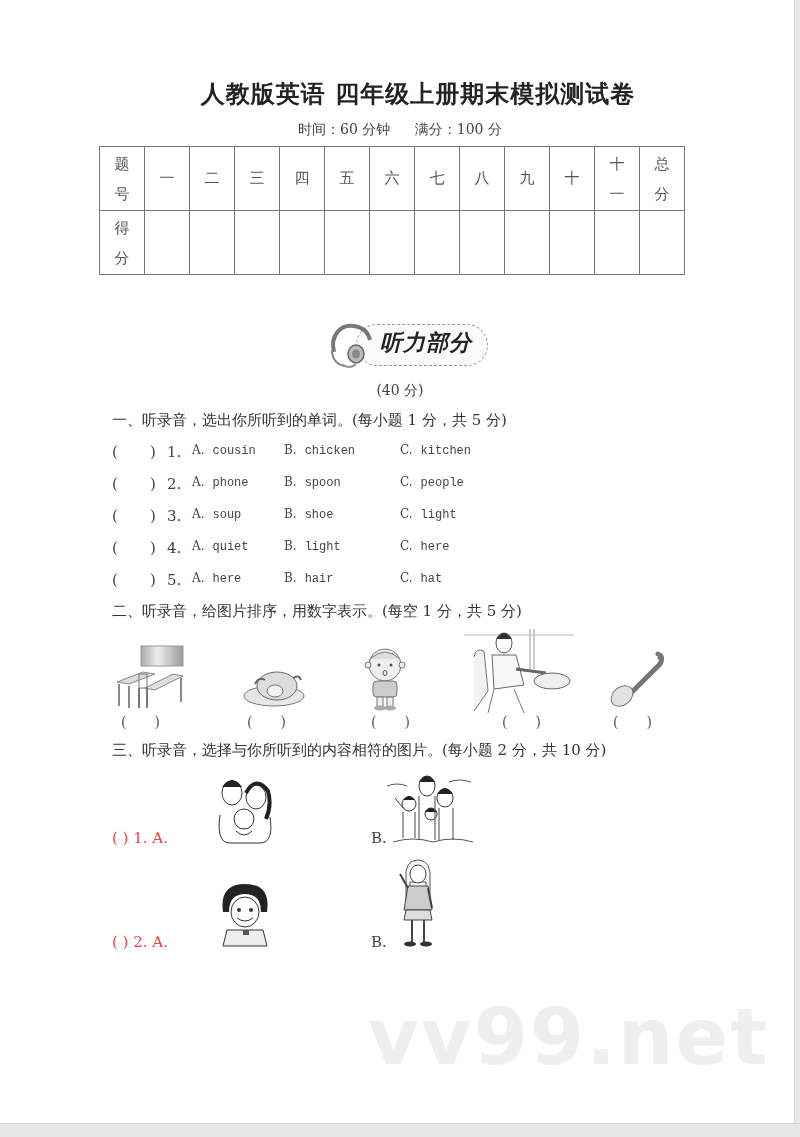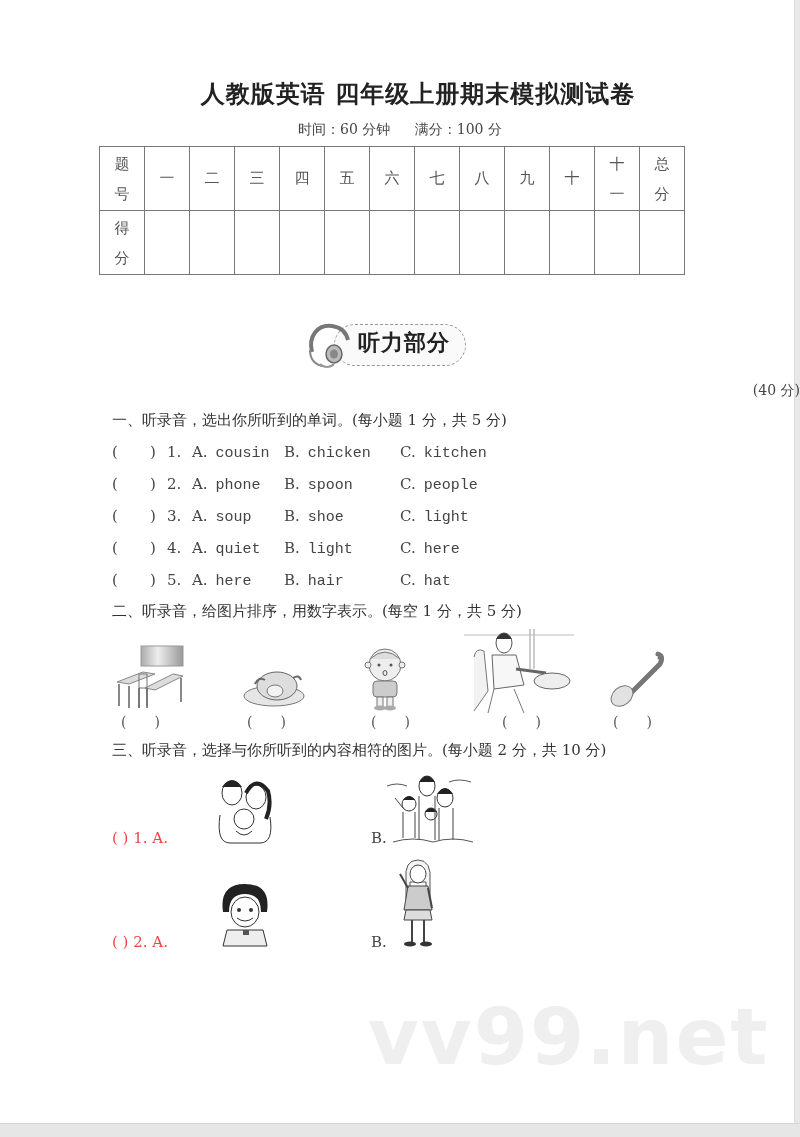--- a/index.html
+++ b/index.html
@@ -17,36 +17,36 @@
   .subtitle { position: absolute; left: 0; width: 800px; top: 121px; text-align: center; font-size: 14px; color: #444; }
   .subtitle span { margin: 0 10px; }
 
   table.score { position: absolute; left: 99px; top: 146px; border-collapse: collapse; }
   table.score td { border: 1.5px solid #777; width: 44px; text-align: center; font-size: 15px; color: #555; padding: 0; }
   table.score tr.r1 td { height: 63px; }
   table.score tr.r2 td { height: 63px; }
   table.score td.head { width: 44px; line-height: 30px; }
   .stack { display: inline-block; line-height: 30px; }
 
-  .banner { position: absolute; left: 304px; top: 318px; width: 160px; height: 56px; }
+  .banner { position: absolute; left: 326px; top: 318px; width: 160px; height: 56px; font-style: italic; }
   .banner .cloud { position: absolute; left: 30px; top: 6px; width: 130px; height: 40px;
     border: 1.5px dashed #999; border-radius: 22px; background: #fafafa; }
   .banner .label { position: absolute; left: 40px; top: 10px; width: 120px; text-align: center;
     font-family: "DejaVu Sans", sans-serif; font-weight: bold; font-size: 22px; color: #222; letter-spacing: 1px; }
   .banner svg { position: absolute; left: 0; top: 0; }
 
-  .points { position: absolute; left: 0; width: 800px; top: 382px; text-align: right; font-size: 14px; color: #444; }
+  .points { position: absolute; left: 0; width: 800px; top: 382px; text-align: center; font-size: 14px; color: #444; }
 
   .section-heading { position: absolute; left: 112px; font-size: 15px; color: #333; white-space: nowrap; }
 
   .q-row { position: absolute; left: 112px; height: 22px; font-size: 15px; color: #444; white-space: nowrap; }
   .q-row .paren-open { position: absolute; left: 0; }
   .q-row .paren-close { position: absolute; left: 38px; }
   .q-row .num { position: absolute; left: 55px; font-family: "DejaVu Serif", serif; }
-  .q-row .opt { position: absolute; font-family: "Liberation Mono", "DejaVu Sans Mono", monospace; font-size: 15px; }
+  .q-row .opt { position: absolute; font-family: "Liberation Mono", "DejaVu Sans Mono", monospace; font-size: 12px; }
   .q-row .opt .letter { font-family: "DejaVu Serif", serif; margin-right: 8px; }
 
   .pic { position: absolute; }
   .pic-paren { position: absolute; font-size: 14px; color: #555; white-space: nowrap; }
   .pic-paren .gap { display: inline-block; width: 28px; }
 
   .p3-row { position: absolute; left: 112px; font-size: 15px; color: #ef4444; white-space: nowrap; }
   .p3-label { position: absolute; font-size: 15px; color: #444; }
 
   .watermark { position: absolute; left: 368px; top: 992px; font-family: "DejaVu Sans", sans-serif; font-weight: bold;

